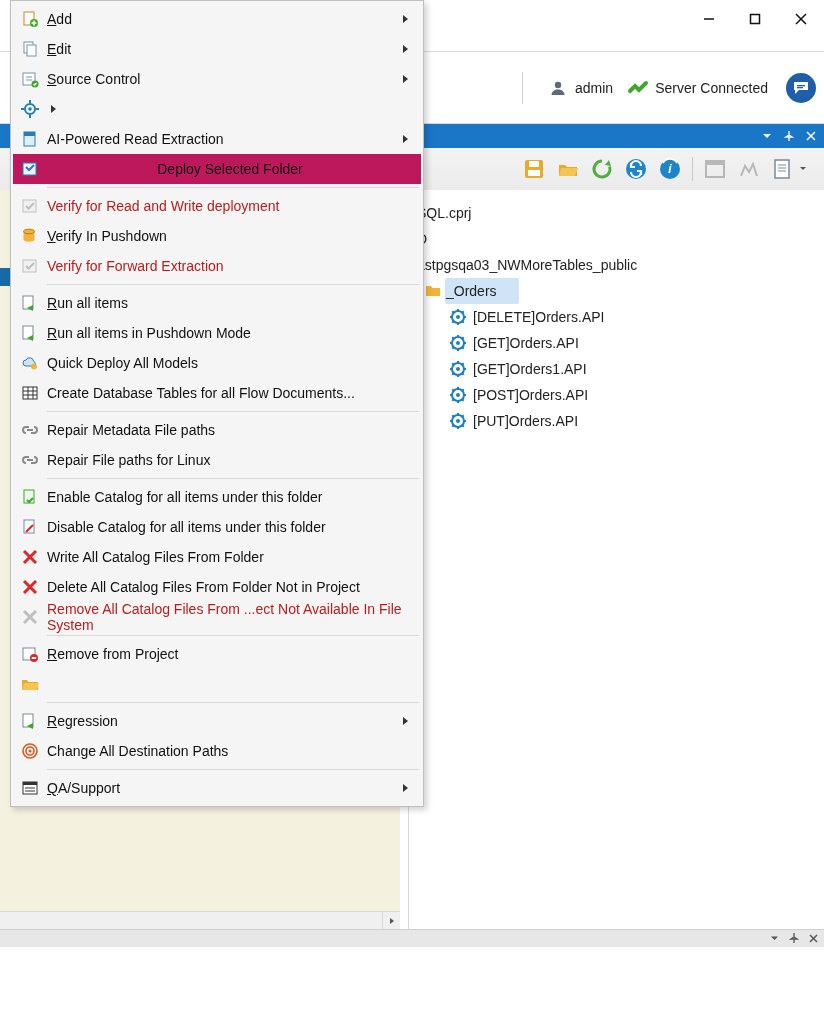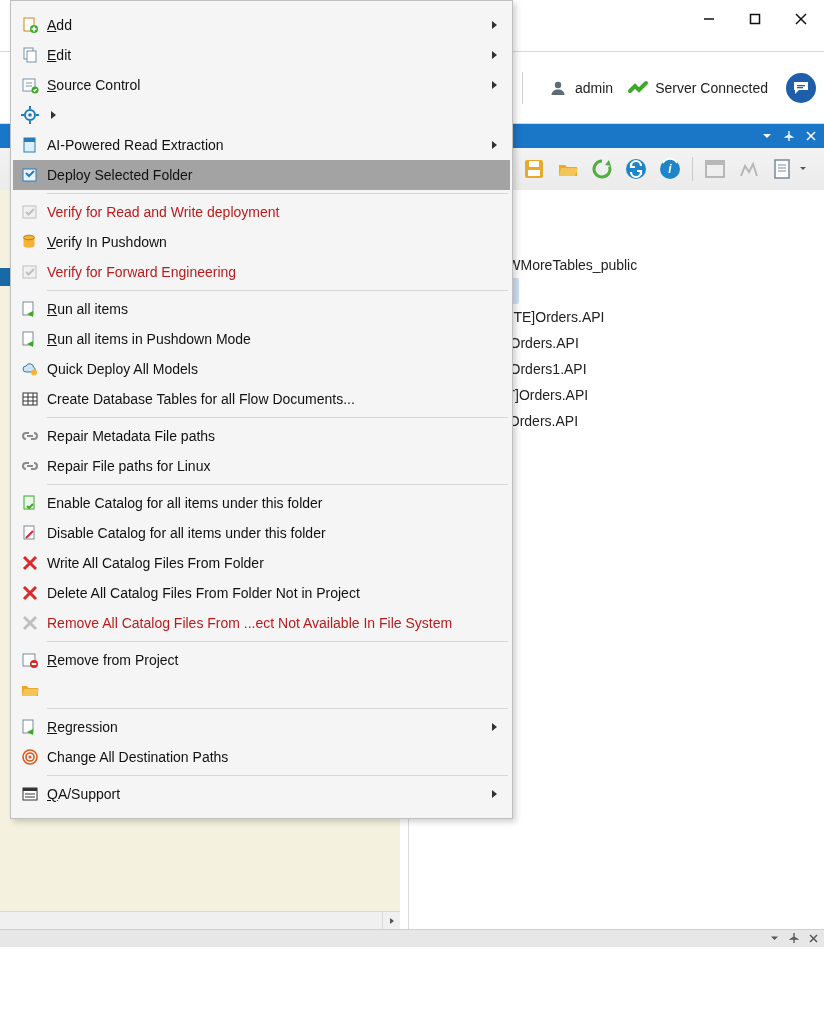--- a/index.html
+++ b/index.html
@@ -159,36 +159,36 @@
     display: flex; align-items: center; justify-content: center;
     margin-right: 6px;
     flex: none;
   }
   .ind { display:inline-block; }
 
   
   .ctx {
     position: absolute;
     left: 10px; top: 0px;
-    width: 503px;
+    width: 414px;
     background: #f5f5f5;
     border: 1px solid #bfbfbf;
     box-shadow: 3px 3px 6px rgba(0,0,0,0.18);
-    padding: 9px 2px;
+    padding: 3px 2px;
     z-index: 100;
   }
   .ctx .row {
     height: 30px;
     display: flex; align-items: center;
     padding: 0 8px 0 0;
     position: relative;
     color: #111;
   }
   .ctx .row.disabled { color: #b91c1c; }
-  .ctx .row.hl { background: #a3a3a3; }
+  .ctx .row.hl { background: #be185d; text-align: center; }
   .ctx .iconcol {
     width: 34px; height: 100%;
     display: flex; align-items: center; justify-content: center;
     flex: none;
   }
   .ctx .label { flex:1; font-size: 14px; }
   .ctx .label u { text-decoration: underline; }
   .ctx .sub {
     width: 14px; height: 14px;
     display: flex; align-items: center; justify-content: center;
@@ -604,21 +604,21 @@
       </div>
       <div class="label"><u>V</u>erify In Pushdown</div>
     </div>
     <div class="row disabled">
       <div class="iconcol">
         <svg width="18" height="18" viewBox="0 0 18 18">
           <rect x="2" y="3" width="13" height="12" fill="#f1f1f1" stroke="#bfbfbf"></rect>
           <path d="M5 9l2.5 2.5L13 6" stroke="#bfbfbf" stroke-width="2" fill="none"></path>
         </svg>
       </div>
-      <div class="label">Verify for Forward Engineering</div>
+      <div class="label">Verify for Forward Extraction</div>
     </div>
     <div class="sep"></div>
     <div class="row">
       <div class="iconcol">
         <svg width="18" height="18" viewBox="0 0 18 18">
           <rect x="2" y="2" width="10" height="13" fill="#fff" stroke="#7a8999"></rect>
           <path d="M6 14l6 3-0-6z" fill="#3fa82c"></path>
         </svg>
       </div>
       <div class="label"><u>R</u>un all items</div>

